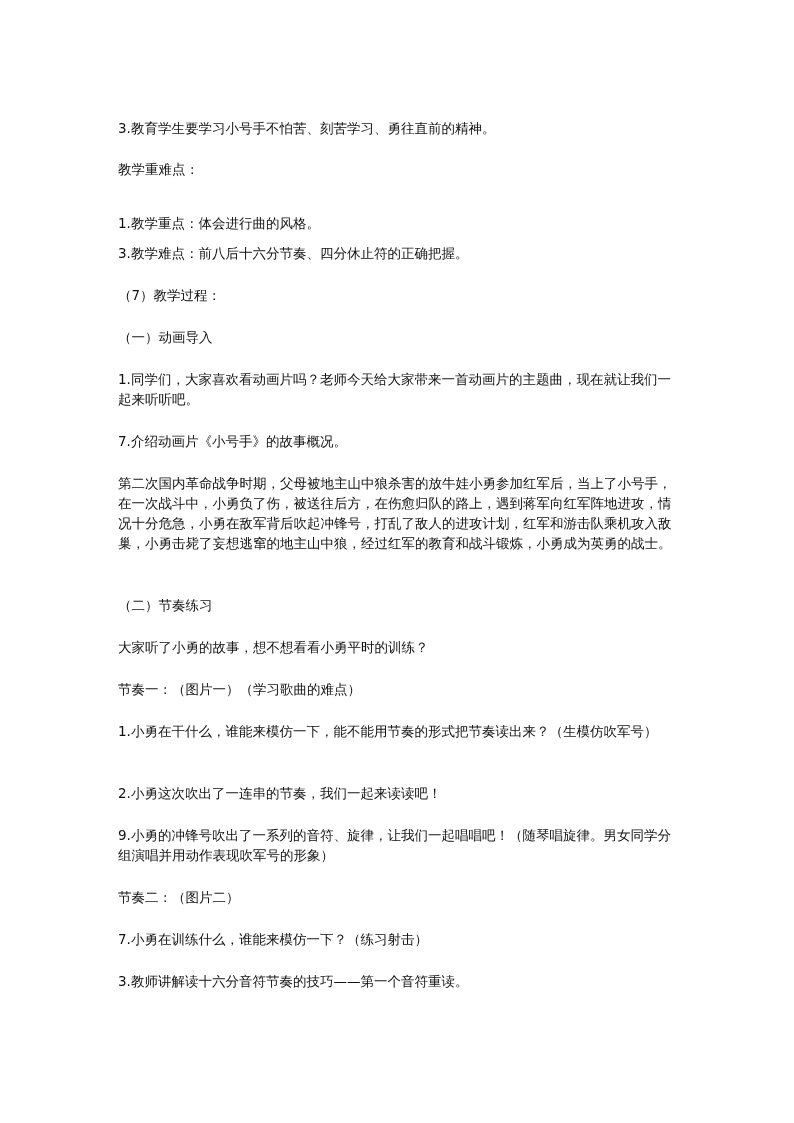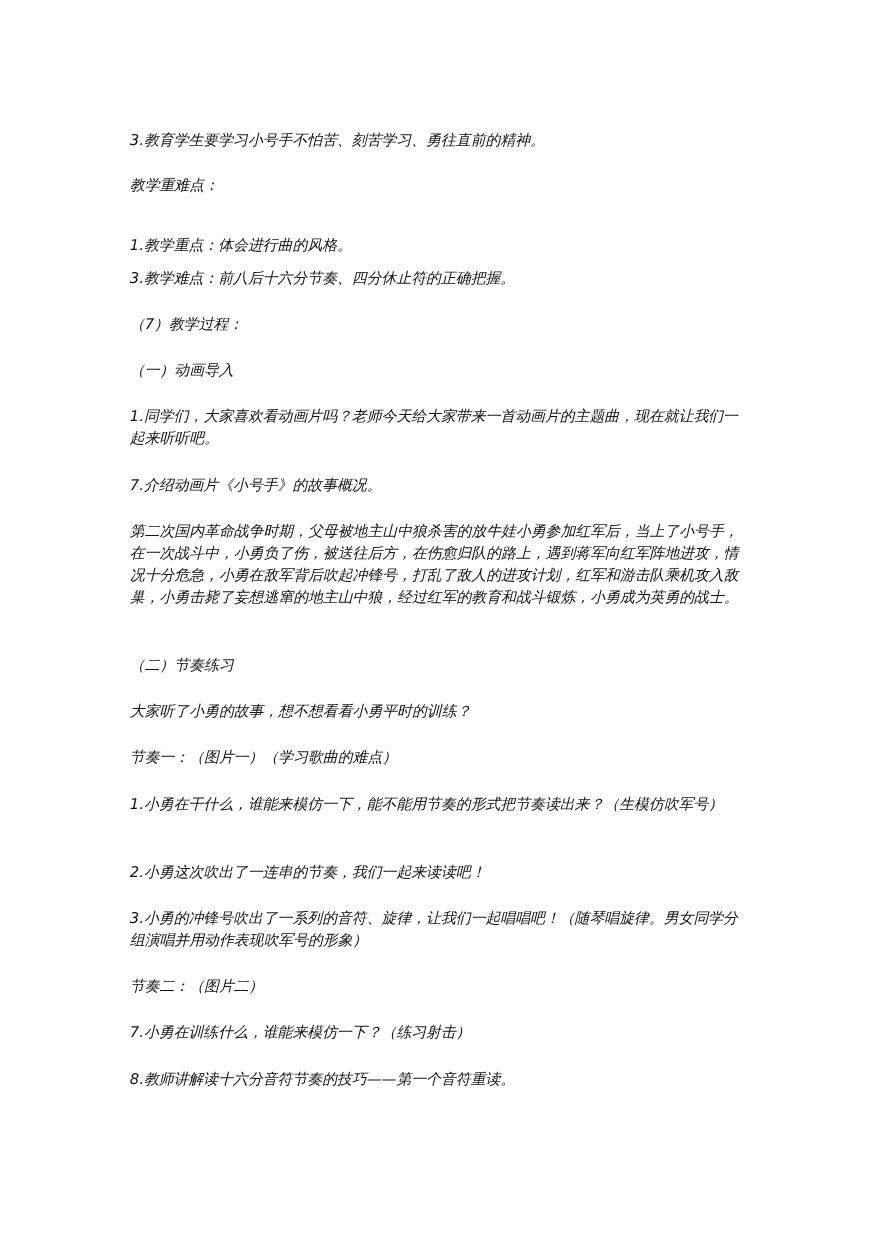--- a/index.html
+++ b/index.html
@@ -2,37 +2,37 @@
 <html><head>
   <meta charset="utf-8">
   <style>
     html, body { margin: 0; padding: 0; background: #ffffff; }
     body { width: 794px; height: 1123px; position: relative; overflow: hidden; }
     .page {
       position: absolute; left: 118px; top: 118px; width: 560px;
       font-family: "DejaVu Sans", "Liberation Sans", sans-serif;
       font-size: 13.5px; color: #111111; line-height: 20px;
     }
-    .p { margin: 0; position: absolute; left: 0; width: 560px; font-style: italic; }
+    .p { margin: 0; position: absolute; left: 0; width: 560px; }
   </style>
 </head>
 <body>
 
 <div class="page">
   <p class="p" style="top:0px">3.教育学生要学习小号手不怕苦、刻苦学习、勇往直前的精神。</p>
   <p class="p" style="top:41px">教学重难点：</p>
   <p class="p" style="top:95px">1.教学重点：体会进行曲的风格。</p>
   <p class="p" style="top:125px">3.教学难点：前八后十六分节奏、四分休止符的正确把握。</p>
   <p class="p" style="top:167px">（7）教学过程：</p>
   <p class="p" style="top:209px">（一）动画导入</p>
   <p class="p" style="top:251px">1.同学们，大家喜欢看动画片吗？老师今天给大家带来一首动画片的主题曲，现在就让我们一起来听听吧。</p>
   <p class="p" style="top:313px">7.介绍动画片《小号手》的故事概况。</p>
   <p class="p" style="top:355px">第二次国内革命战争时期，父母被地主山中狼杀害的放牛娃小勇参加红军后，当上了小号手，在一次战斗中，小勇负了伤，被送往后方，在伤愈归队的路上，遇到蒋军向红军阵地进攻，情况十分危急，小勇在敌军背后吹起冲锋号，打乱了敌人的进攻计划，红军和游击队乘机攻入敌巢，小勇击毙了妄想逃窜的地主山中狼，经过红军的教育和战斗锻炼，小勇成为英勇的战士。</p>
   <p class="p" style="top:477px">（二）节奏练习</p>
   <p class="p" style="top:519px">大家听了小勇的故事，想不想看看小勇平时的训练？</p>
   <p class="p" style="top:561px">节奏一：（图片一）（学习歌曲的难点）</p>
   <p class="p" style="top:603px">1.小勇在干什么，谁能来模仿一下，能不能用节奏的形式把节奏读出来？（生模仿吹军号）</p>
   <p class="p" style="top:665px">2.小勇这次吹出了一连串的节奏，我们一起来读读吧！</p>
-  <p class="p" style="top:707px">3.小勇的冲锋号吹出了一系列的音符、旋律，让我们一起唱唱吧！（随琴唱旋律。男女同学分组演唱并用动作表现吹军号的形象）</p>
+  <p class="p" style="top:707px">9.小勇的冲锋号吹出了一系列的音符、旋律，让我们一起唱唱吧！（随琴唱旋律。男女同学分组演唱并用动作表现吹军号的形象）</p>
   <p class="p" style="top:769px">节奏二：（图片二）</p>
   <p class="p" style="top:811px">7.小勇在训练什么，谁能来模仿一下？（练习射击）</p>
-  <p class="p" style="top:853px">8.教师讲解读十六分音符节奏的技巧——第一个音符重读。</p>
+  <p class="p" style="top:853px">3.教师讲解读十六分音符节奏的技巧——第一个音符重读。</p>
 </div>
 
 </body></html>

